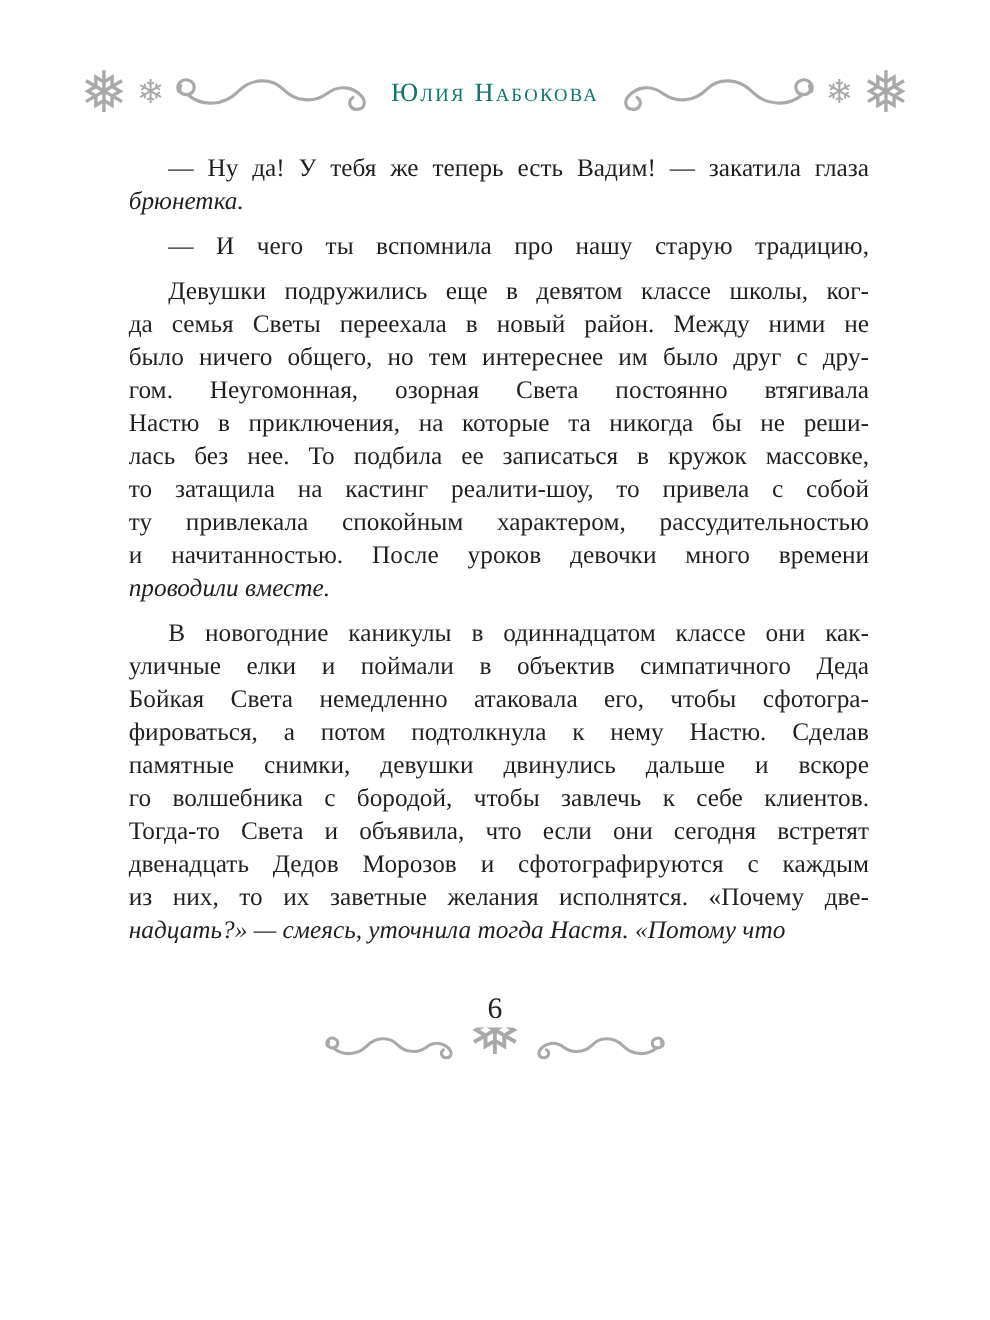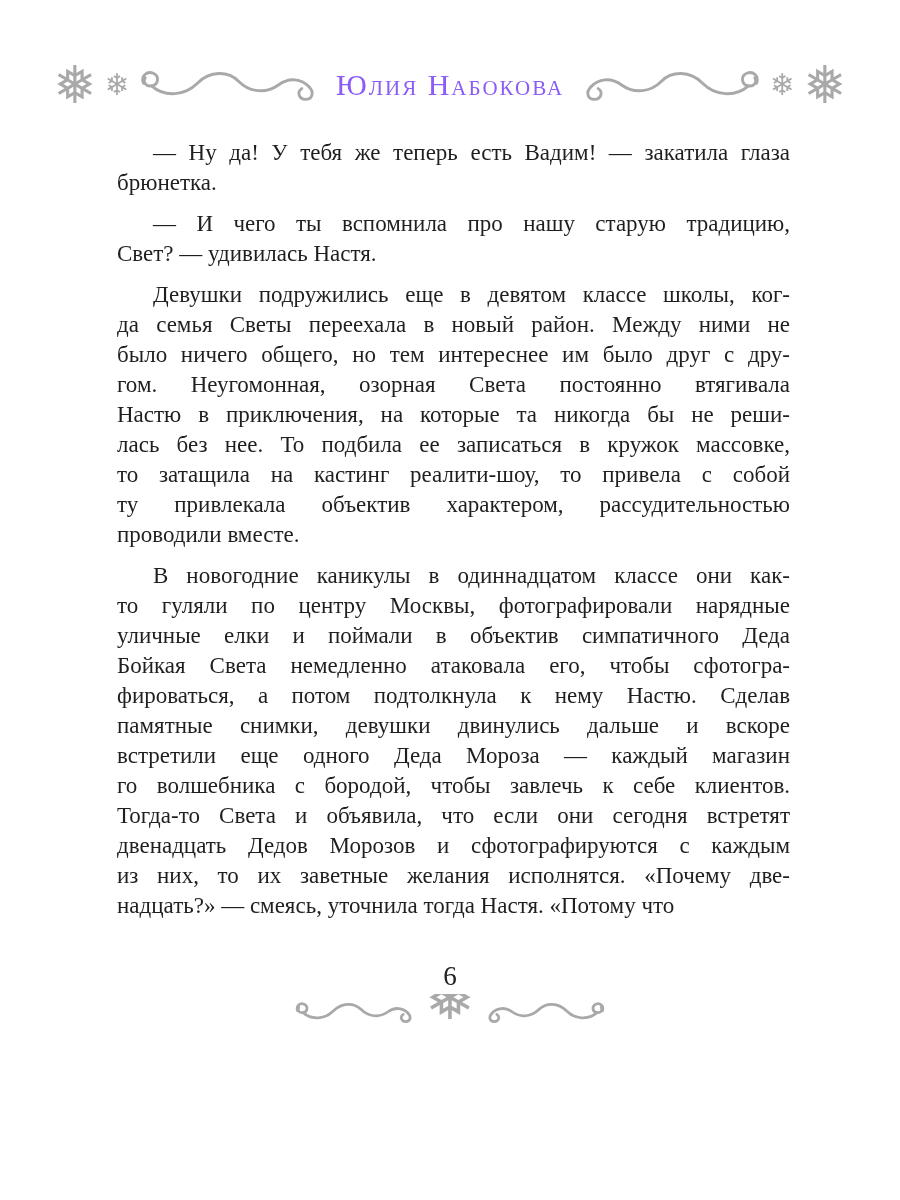--- a/index.html
+++ b/index.html
@@ -27,44 +27,44 @@
     color: #a9a9a9;
     line-height: 1;
     user-select: none;
   }
   .snow.big   { font-size: 52px; }
   .snow.small { font-size: 30px; }
   .flourish   { display: block; }
   .mirr       { transform: scaleX(-1); }
   .author {
     font-variant: small-caps;
-    font-size: 30px;
+    font-size: 24px;
     letter-spacing: 2px;
-    color: #8b5cf6;
+    color: #0f766e;
     white-space: nowrap;
     padding: 0 10px;
   }
 
   
   .content {
     width: 673px;
     margin-left: 117px;
     margin-top: 22px;
   }
   .para { margin: 0 0 0 0; }
   .para + .para { margin-top: 11px; }
   .line {
     font-size: 23px;
     line-height: 30px;
     text-align: justify;
     text-align-last: justify;
     white-space: nowrap;
   }
   .line.first { text-indent: 36px; }
-  .line.last  { text-align-last: left; white-space: normal; }
+  .line.last  { text-align-last: left; white-space: normal; font-style: italic; }
 
   
   .pageno {
     margin-top: 40px;
     text-align: center;
     font-size: 27px;
     color: #222222;
   }
   .ornament {
     margin-top: 2px;
@@ -119,43 +119,41 @@
 
   <div class="content">
 
     <div class="para">
       <div class="line first">— Ну да! У тебя же теперь есть Вадим! — закатила глаза</div>
       <div class="line last">брюнетка.</div>
     </div>
 
     <div class="para">
       <div class="line first">— И чего ты вспомнила про нашу старую традицию,</div>
-      <div class="line last">Свет? — удивилась Настя.</div>
     </div>
 
     <div class="para">
       <div class="line first">Девушки подружились еще в девятом классе школы, ког-</div>
       <div class="line">да семья Светы переехала в новый район. Между ними не</div>
       <div class="line">было ничего общего, но тем интереснее им было друг с дру-</div>
       <div class="line">гом. Неугомонная, озорная Света постоянно втягивала</div>
       <div class="line">Настю в приключения, на которые та никогда бы не реши-</div>
       <div class="line">лась без нее. То подбила ее записаться в кружок массовке,</div>
       <div class="line">то затащила на кастинг реалити-шоу, то привела с собой</div>
-      <div class="line">ту привлекала объектив характером, рассудительностью</div>
+      <div class="line">ту привлекала спокойным характером, рассудительностью</div>
+      <div class="line">и начитанностью. После уроков девочки много времени</div>
       <div class="line last">проводили вместе.</div>
     </div>
 
     <div class="para">
       <div class="line first">В новогодние каникулы в одиннадцатом классе они как-</div>
-      <div class="line">то гуляли по центру Москвы, фотографировали нарядные</div>
       <div class="line">уличные елки и поймали в объектив симпатичного Деда</div>
       <div class="line">Бойкая Света немедленно атаковала его, чтобы сфотогра-</div>
       <div class="line">фироваться, а потом подтолкнула к нему Настю. Сделав</div>
       <div class="line">памятные снимки, девушки двинулись дальше и вскоре</div>
-      <div class="line">встретили еще одного Деда Мороза — каждый магазин</div>
       <div class="line">го волшебника с бородой, чтобы завлечь к себе клиентов.</div>
       <div class="line">Тогда-то Света и объявила, что если они сегодня встретят</div>
       <div class="line">двенадцать Дедов Морозов и сфотографируются с каждым</div>
       <div class="line">из них, то их заветные желания исполнятся. «Почему две-</div>
       <div class="line last">надцать?» — смеясь, уточнила тогда Настя. «Потому что</div>
     </div>
 
   </div>
 
   <div class="pageno">6</div>

